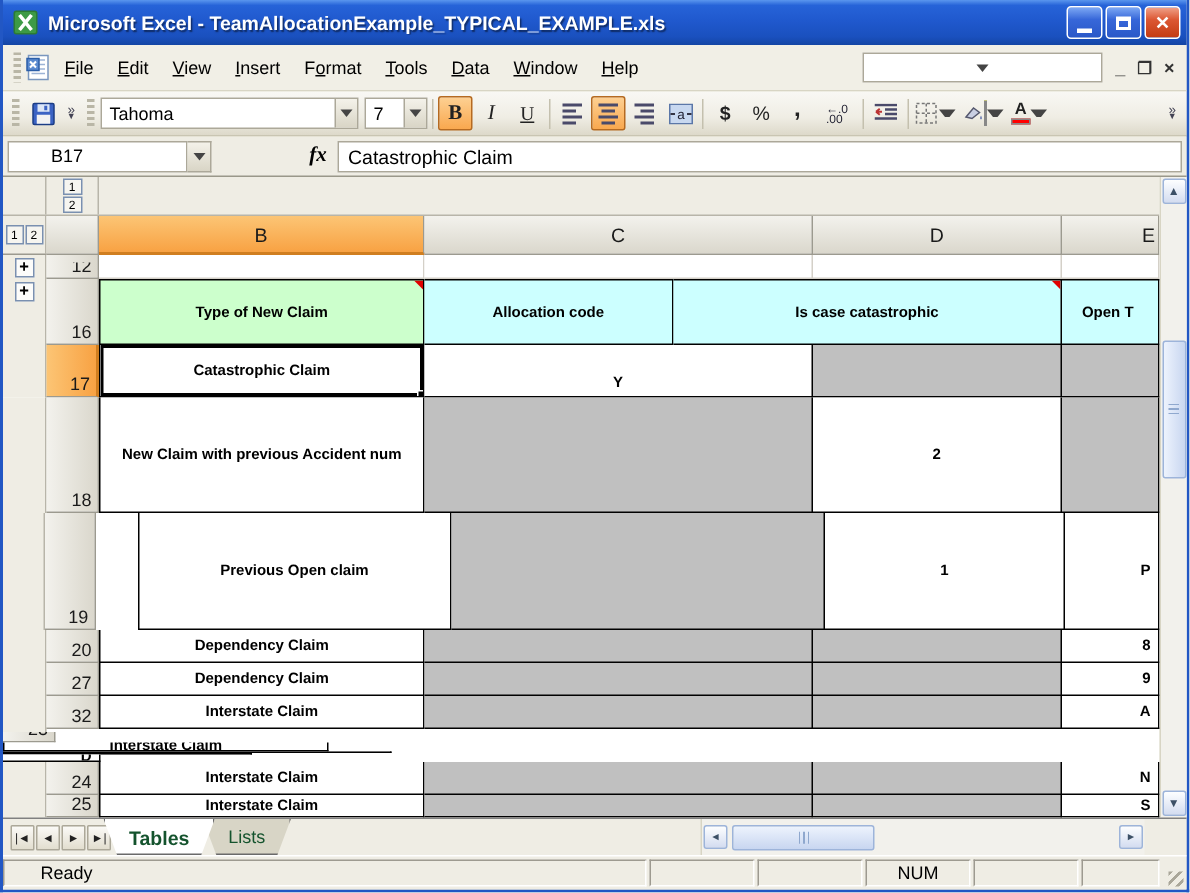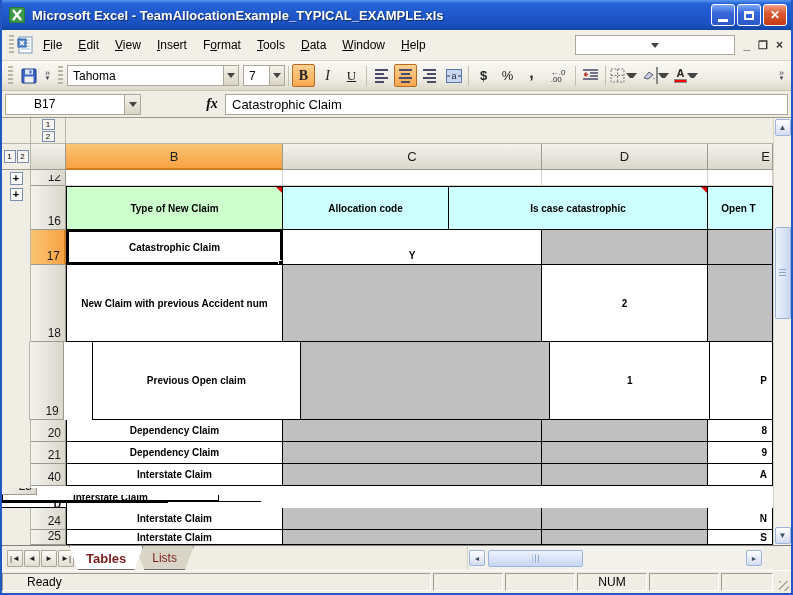--- a/index.html
+++ b/index.html
@@ -140,21 +140,21 @@
 
   
   .tabbar { height:25px; flex:0 0 25px; display:flex; align-items:stretch; background:#EFEDE4;
     border-top:1px solid #808080; padding-left:2px; }
   .nav-btns { display:flex; align-items:center; gap:1px; padding:0 3px; }
   .nav-btn { width:16px; height:17px; background:linear-gradient(180deg,#FBFAF7,#E2DECF);
     border:1px solid #ACA899; border-radius:1px; font-size:8px; display:flex; align-items:center;
     justify-content:center; color:#222; }
   .tabs { display:flex; align-items:stretch; }
   .sheet-tab { padding:3px 16px 2px 16px; margin-left:-8px; display:flex; align-items:center;
-    font-size:12px; background:#D8D5C6; color:#7f1d1d; border:1px solid #6A6A6A; border-top:0;
+    font-size:12px; background:#D8D5C6; color:#14532d; border:1px solid #6A6A6A; border-top:0;
     clip-path:polygon(0 0, 100% 0, calc(100% - 9px) 100%, 9px 100%); }
   .sheet-tab.active { background:#FFFFFF; font-weight:bold; z-index:2; font-size:13px; }
   .hsb { margin-left:auto; margin-right:28px; width:296px; display:flex; align-items:center;
     background:#F2F1EC; border-left:1px solid #D8D5C4; }
   .hsb .sb-btn { height:16px; }
   .hsb-track { flex:1; height:17px; position:relative; }
   .hsb-thumb { position:absolute; left:2px; top:0; width:95px; height:17px;
     background:linear-gradient(180deg,#EDF3FD,#C8D6F0); border:1px solid #9DB4DA; border-radius:2px;
     display:flex; align-items:center; justify-content:center; }
   .hsb-thumb .thumb-grip { width:8px; height:7px; transform:rotate(90deg); }
@@ -466,33 +466,33 @@
               <span>Dependency Claim</span>
             </div>
             <div class="xl-cell table bg-gray" style="width: 259px;"></div>
             <div class="xl-cell table bg-gray" style="width: 166px;"></div>
             <div class="xl-cell table bg-white ha-right" style="width: 65px;">
               <span>8</span>
             </div>
           </div>
           <div class="grid-row" style="height: 22px;">
             <div class="outline-cell"></div>
-            <div class="row-hdr">21</div>
+            <div class="row-hdr">27</div>
             <div class="xl-cell table bg-white leftb" style="width: 217px;">
               <span>Dependency Claim</span>
             </div>
             <div class="xl-cell table bg-gray" style="width: 259px;"></div>
             <div class="xl-cell table bg-gray" style="width: 166px;"></div>
             <div class="xl-cell table bg-white ha-right" style="width: 65px;">
               <span>9</span>
             </div>
           </div>
           <div class="grid-row" style="height: 22px;">
             <div class="outline-cell"></div>
-            <div class="row-hdr">40</div>
+            <div class="row-hdr">32</div>
             <div class="xl-cell table bg-white leftb" style="width: 217px;">
               <span>Interstate Claim</span>
             </div>
             <div class="xl-cell table bg-gray" style="width: 259px;"></div>
             <div class="xl-cell table bg-gray" style="width: 166px;"></div>
             <div class="xl-cell table bg-white ha-right" style="width: 65px;">
               <span>A</span>
             </div>
           </div>
           <div class="grid-row" style="height: 22px; flex-direction: column;">

